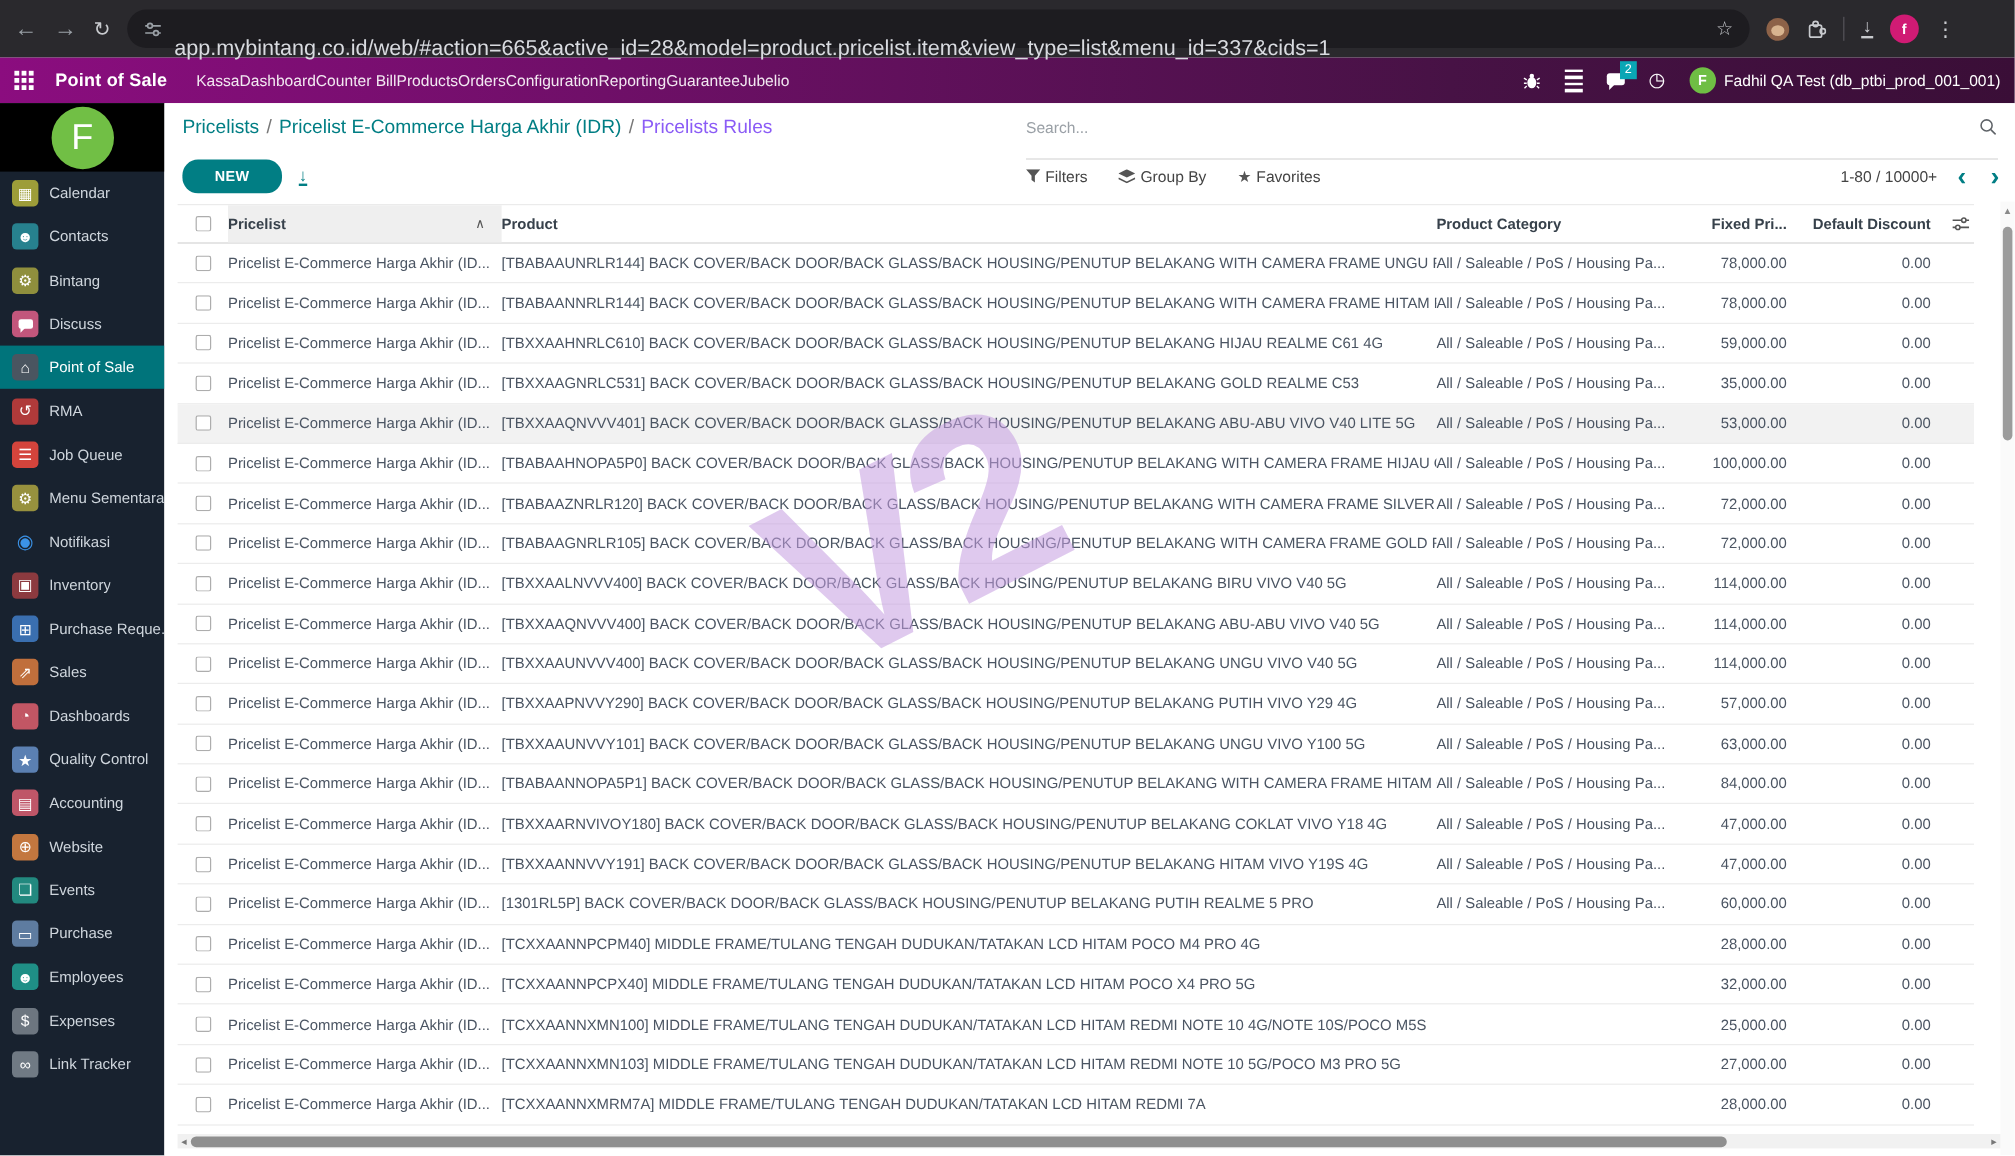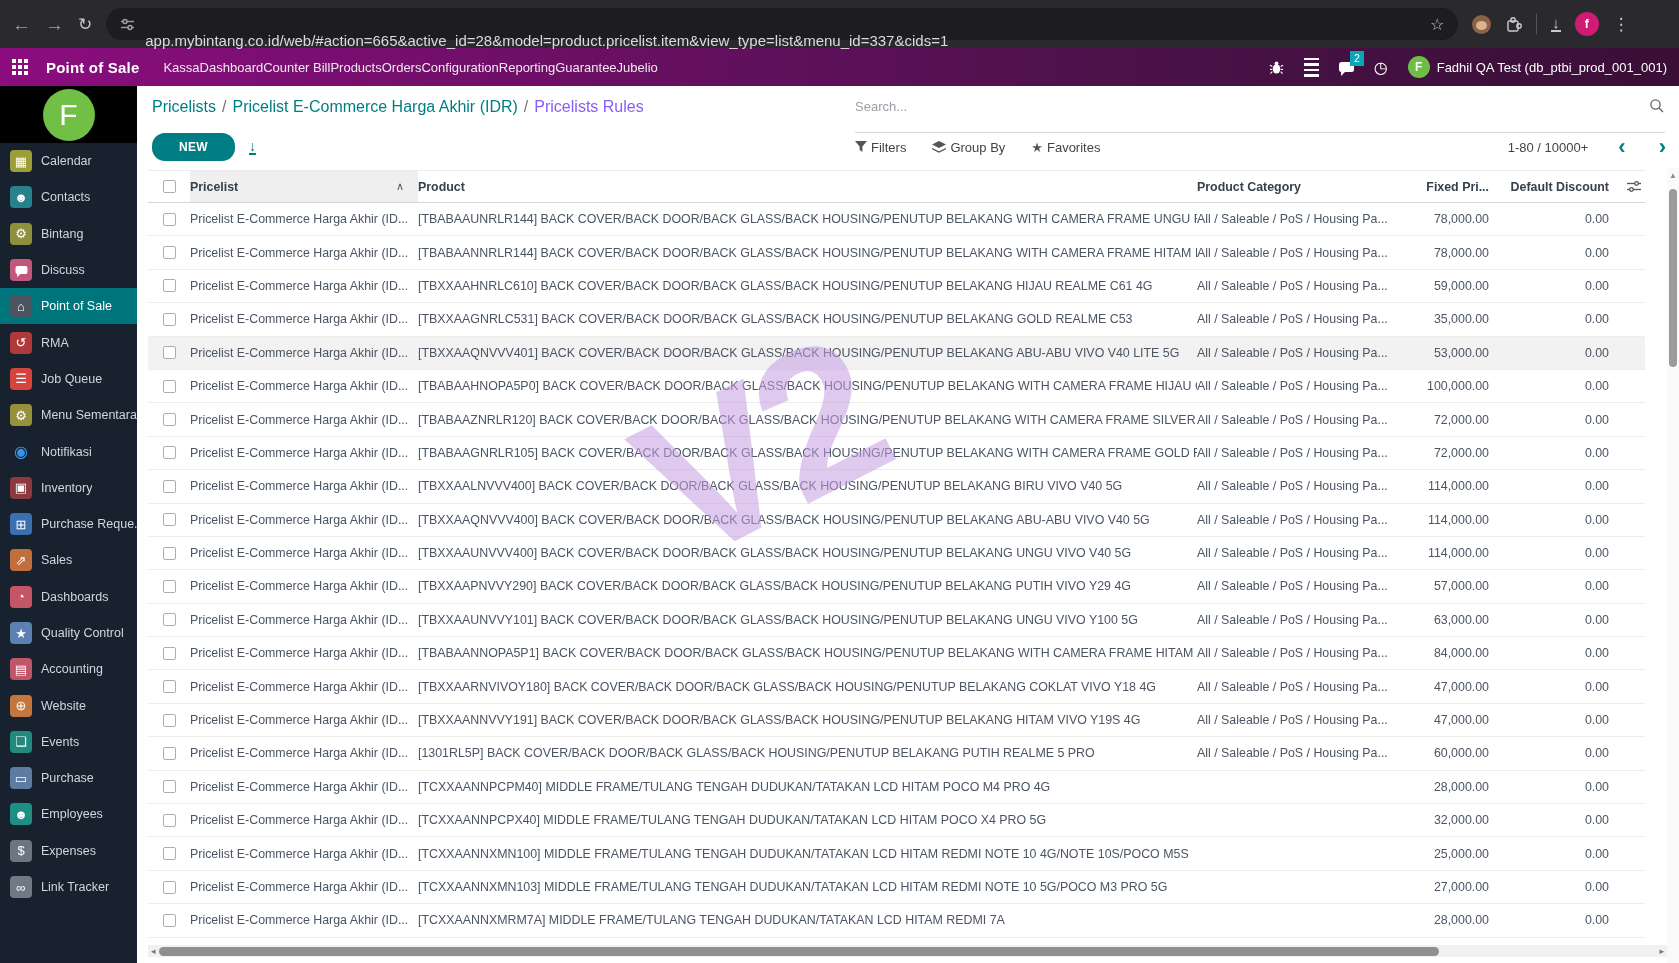--- a/index.html
+++ b/index.html
@@ -3,21 +3,21 @@
 <meta charset="utf-8">
 <style>
   * { box-sizing: border-box; margin: 0; padding: 0; }
   html,body { width:1679px; height:963px; overflow:hidden; font-family:"Liberation Sans",sans-serif; background:#fff; }
 
   
   .chrome { height:48px; background:#2a292d; display:flex; align-items:center; padding:0 12px; gap:14px; }
   .chrome .navbtn { color:#9aa0a6; font-size:19px; line-height:1; cursor:pointer; }
   .chrome .reload { color:#c8cace; font-size:17px; }
   .url-pill { width:1352px; height:32px; background:#1d1c20; border-radius:16px; display:flex; align-items:center; padding:0 14px; gap:10px; }
-  .url-text { flex:1; color:#d9dbe0; font-size:15px; white-space:nowrap; overflow:hidden;margin-top:32px; }
+  .url-text { flex:1; color:#d9dbe0; font-size:18px; white-space:nowrap; overflow:hidden;margin-top:32px; }
   .pill-icon { color:#9aa0a6; font-size:13px; display:flex; align-items:center; }
   .star { color:#c8cace; font-size:16px; }
   .ext-monkey { width:19px; height:19px; border-radius:50%; background:#8d6248; position:relative; }
   .ext-monkey::after { content:""; position:absolute; left:4px; top:6px; width:11px; height:9px; background:#d8b48f; border-radius:50%; }
   .chrome-divider { width:1px; height:20px; background:#55545a; }
   .dl-wrap { color:#c8cace; font-size:15px; border-bottom:2px solid #c8cace; line-height:14px; padding:0 1px; }
   .profile-badge { width:24px; height:24px; border-radius:50%; background:#d01b74; color:#fff; font-size:12px; font-weight:bold; display:flex; align-items:center; justify-content:center; }
   .kebab { color:#c8cace; font-size:17px; }
 
   
@@ -61,21 +61,21 @@
   .searchbox { margin-left:auto; margin-right:14px; width:810px; border-bottom:1px solid #d8d8d8; display:flex; align-items:center; padding-bottom:18px; }
   .searchbox input { border:0; outline:0; flex:1; font-size:13px; color:#333; font-family:"Liberation Sans",sans-serif; background:transparent; }
   .searchbox input::placeholder { color:#9aa0a6; }
 
   .controls { height:42px; position:relative; display:flex; align-items:center; padding-left:15px; }
   .new-btn { background:#017e84; color:#fff; border:0; font-size:12px; font-weight:bold; padding:7px 27px; border-radius:13px; cursor:pointer; letter-spacing:.3px; font-family:"Liberation Sans",sans-serif; }
   .export-dl { margin-left:14px; color:#017e84; font-size:14px; font-weight:bold; border-bottom:2.5px solid #017e84; line-height:13px; cursor:pointer; }
   .view-switches { position:absolute; left:718px; display:flex; gap:26px; align-items:center; font-size:13px; color:#444; }
   .vsw { display:flex; align-items:center; gap:4px; cursor:pointer; white-space:nowrap; }
   .vsw .star-ic { font-size:13px; color:#555; }
-  .pager { position:absolute; right:10px; display:flex; align-items:center; gap:27px; font-size:13px; color:#444; }
+  .pager { position:absolute; right:10px; display:flex; align-items:center; gap:14px; font-size:13px; color:#444; }
   .pg-chev { color:#017e84; font-size:22px; font-weight:bold; line-height:16px; cursor:pointer; padding:0 3px; }
 
   
   .ltable { margin:2px 34px 0 11px; font-size:12.4px; color:#4b5563; }
   .thead { display:flex; align-items:center; height:33px; border-top:1px solid #ebebeb; border-bottom:1px solid #d5d5d5; color:#37414b; font-weight:bold; }
   .trow { display:flex; align-items:center; height:33.4px; border-bottom:1px solid #ececec; cursor:pointer; }
   .trow.shaded { background:#f2f2f2; }
   .cell { white-space:nowrap; overflow:hidden; }
   .c-cb { width:42px; flex:none; display:flex; justify-content:center; }
   .cbx { width:13px; height:13px; border:1px solid #adadad; border-radius:2px; background:#fff; display:inline-block; }

